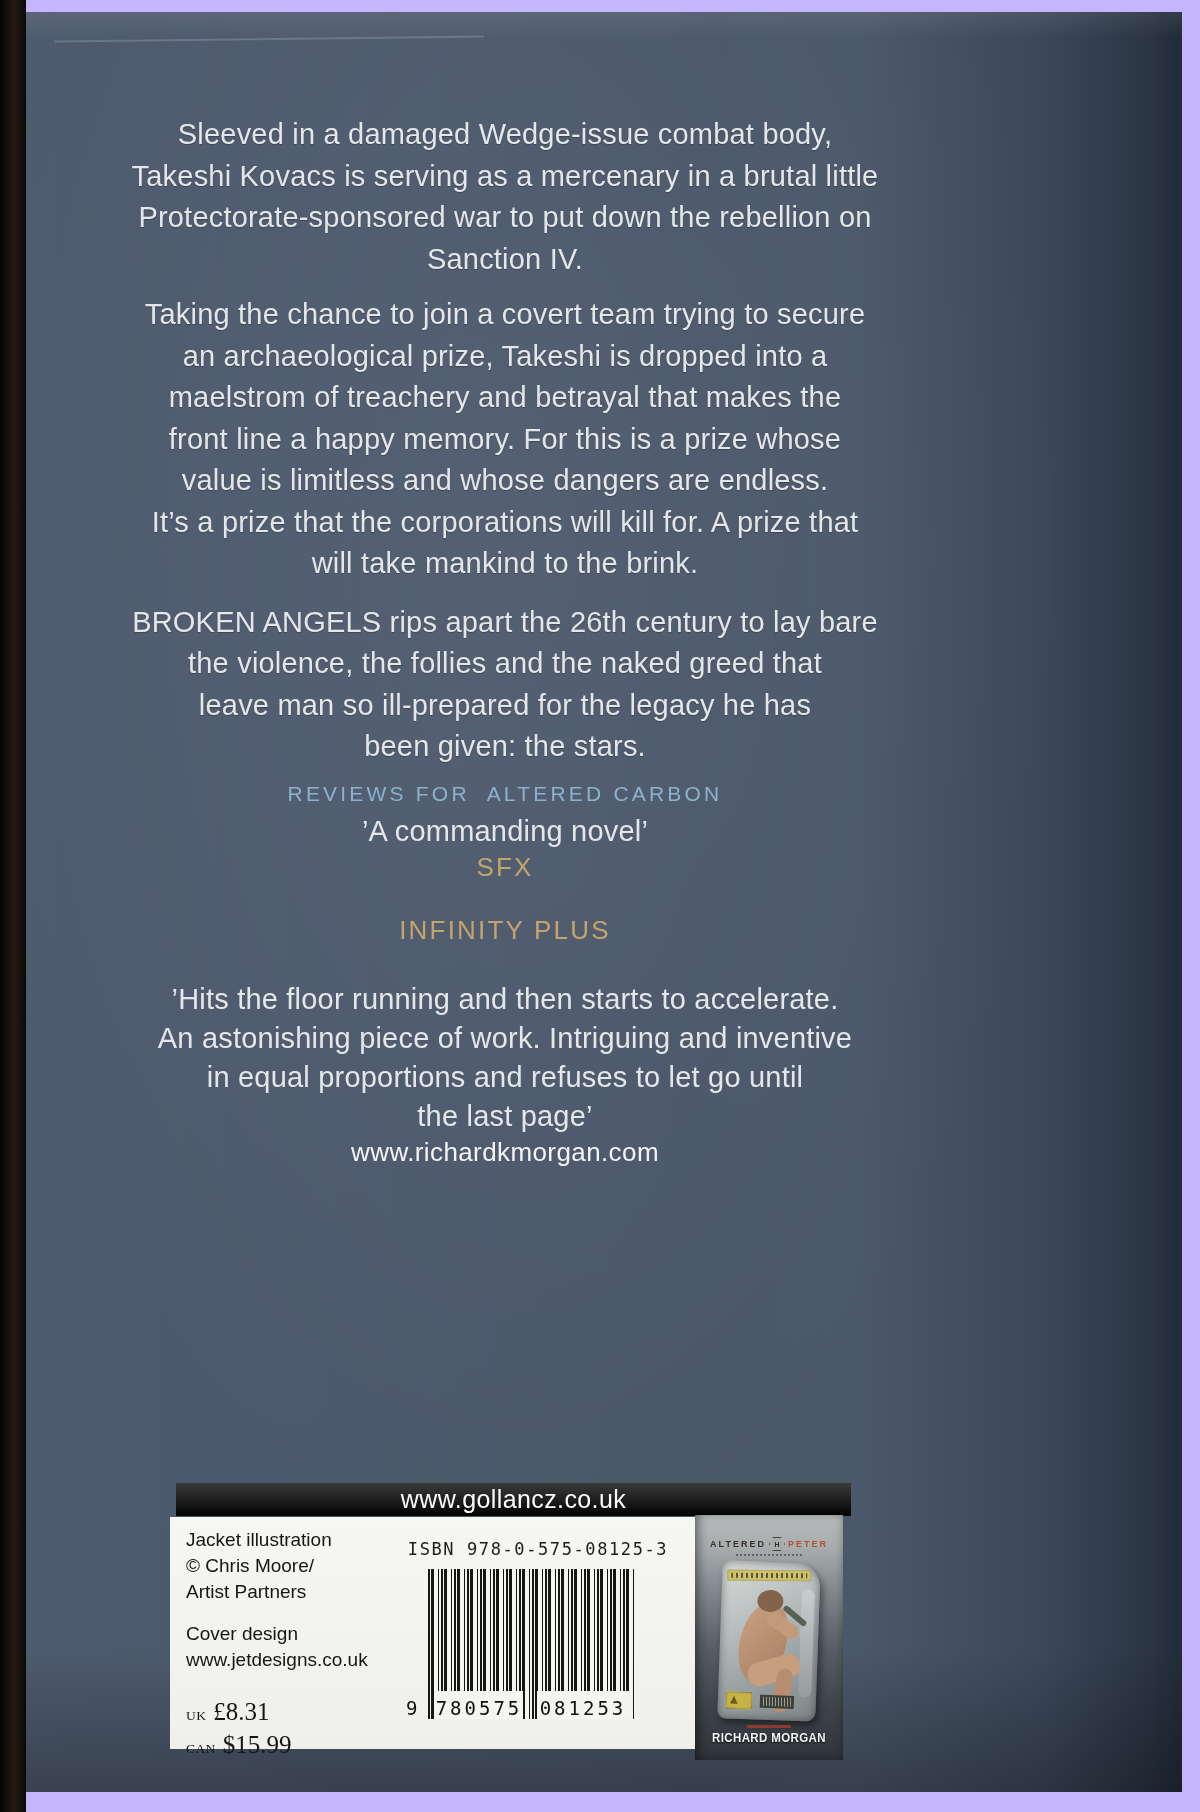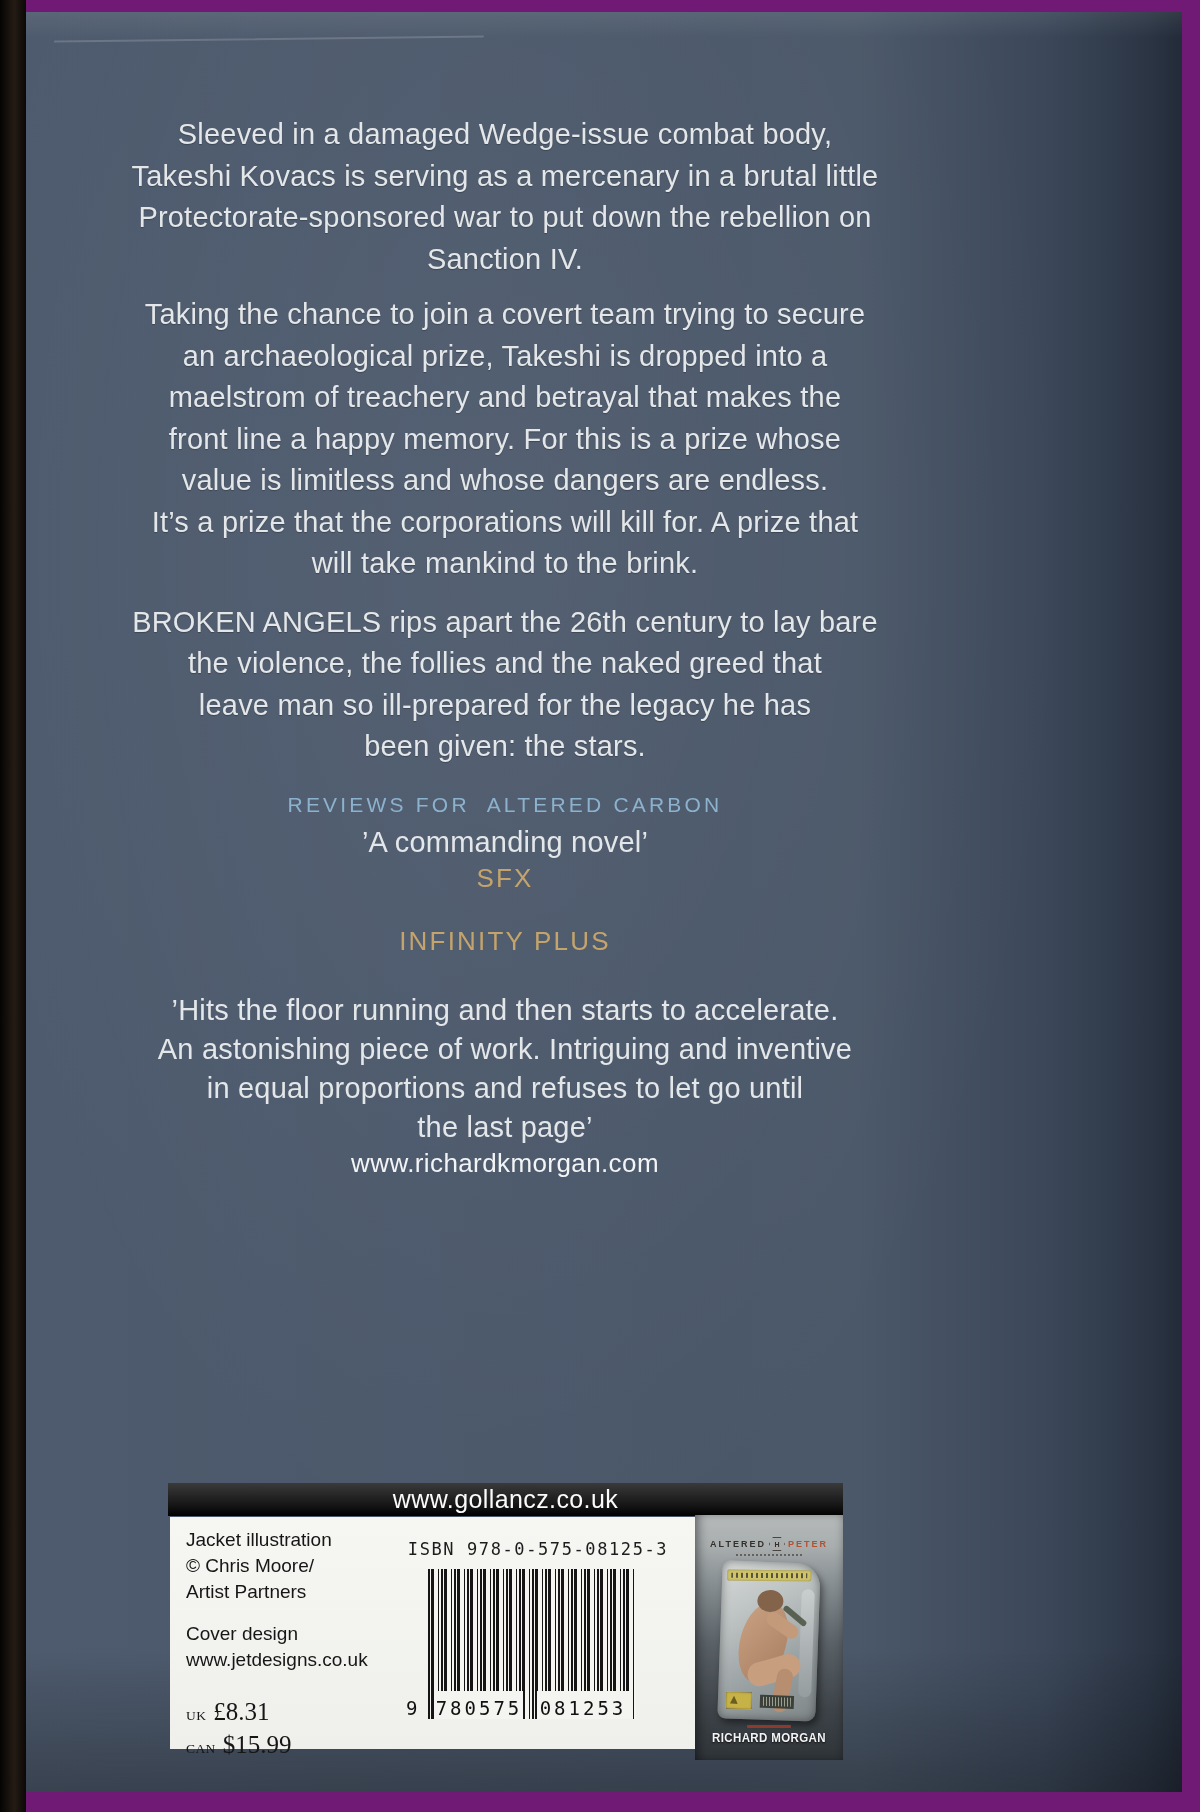--- a/index.html
+++ b/index.html
@@ -1,45 +1,45 @@
 <!DOCTYPE html>
 <html><head>
 <meta charset="utf-8">
 <style>
   html,body{margin:0;padding:0;background:#060606;}
-  .page{position:relative;width:1200px;height:1812px;background:#701a75;overflow:hidden;
+  .page{position:relative;width:1200px;height:1812px;background:#c4b5fd;overflow:hidden;
         font-family:"Liberation Sans",sans-serif;}
   .edge-left{position:absolute;left:0;top:0;width:26px;height:100%;
         background:linear-gradient(90deg,#050403 0%,#241b14 55%,#0a0806 100%);}
   
   .cover{position:absolute;left:26px;top:12px;width:1156px;height:1780px;
         background:
           radial-gradient(ellipse at 42% 30%, rgba(255,255,255,.05), rgba(255,255,255,0) 60%),
           linear-gradient(180deg, rgba(255,255,255,.07) 0px, rgba(255,255,255,0) 26px),
           linear-gradient(180deg, rgba(0,0,0,0) 92%, rgba(0,0,0,.28) 100%),
           linear-gradient(90deg,#4e5b6e 0%,#4a5769 58%,#46536400 70%,#46536400 100%),
           linear-gradient(90deg,#4b5869 0%,#4b5869 72%,#3c485a 88%,#2b3544 97%,#222b38 100%);
         background-color:#4a5769;}
   .scuff{position:absolute;left:28px;top:26px;width:430px;height:2px;
         background:rgba(255,255,255,.30);transform:rotate(-.7deg);border-radius:2px;opacity:.55;}
   .lines{white-space:pre-line;}
   
   .text-col{position:absolute;left:4px;top:102px;width:950px;text-align:center;
         color:#e4e7e9;font-size:29px;font-weight:400;letter-spacing:.2px;}
   .para{margin:0;line-height:41.5px;text-shadow:0 1px 1px rgba(0,0,0,.25);}
-  .p1{margin-bottom:14px;} .p2{margin-bottom:17px;} .p3{margin-bottom:23px;}
+  .p1{margin-bottom:14px;} .p2{margin-bottom:17px;} .p3{margin-bottom:12px;}
   .reviews-heading{margin:0 0 4px 0;font-size:21px;line-height:28px;letter-spacing:3.2px;
         color:#8cb2cd;white-space:pre;}
   .quote{margin:0;line-height:39px;}
   .attrib{margin:1px 0 32px 0;font-size:26px;line-height:31px;letter-spacing:2.2px;color:#c4a46c;}
   .attrib.a2{margin-bottom:34px;}
   .attrib.a3{margin-bottom:64px;}
   .site{font-size:26px;line-height:32px;color:#f3f4f5;letter-spacing:.4px;}
   
-  .gollancz-bar{position:absolute;left:142px;top:1471px;width:675px;height:33px;
+  .gollancz-bar{position:absolute;left:150px;top:1471px;width:675px;height:33px;
         background:linear-gradient(180deg,#3a3a3a,#141414 70%,#000);display:flex;
         align-items:center;justify-content:center;}
   .gollancz-bar span{color:#fbfbfb;font-size:25px;letter-spacing:.4px;}
   
   .imprint-box{position:absolute;left:144px;top:1505px;width:526px;height:232px;
         background:linear-gradient(180deg,#f6f6f3,#efefec);color:#161616;}
   .credits{position:absolute;left:16px;top:10px;width:210px;}
   .credit{font-size:19px;line-height:26px;margin:0 0 24px 0;}
   .credit.c2{margin-bottom:16px;}
   .price{display:flex;align-items:baseline;gap:7px;line-height:29px;font-family:Liberation Serif, serif;}

